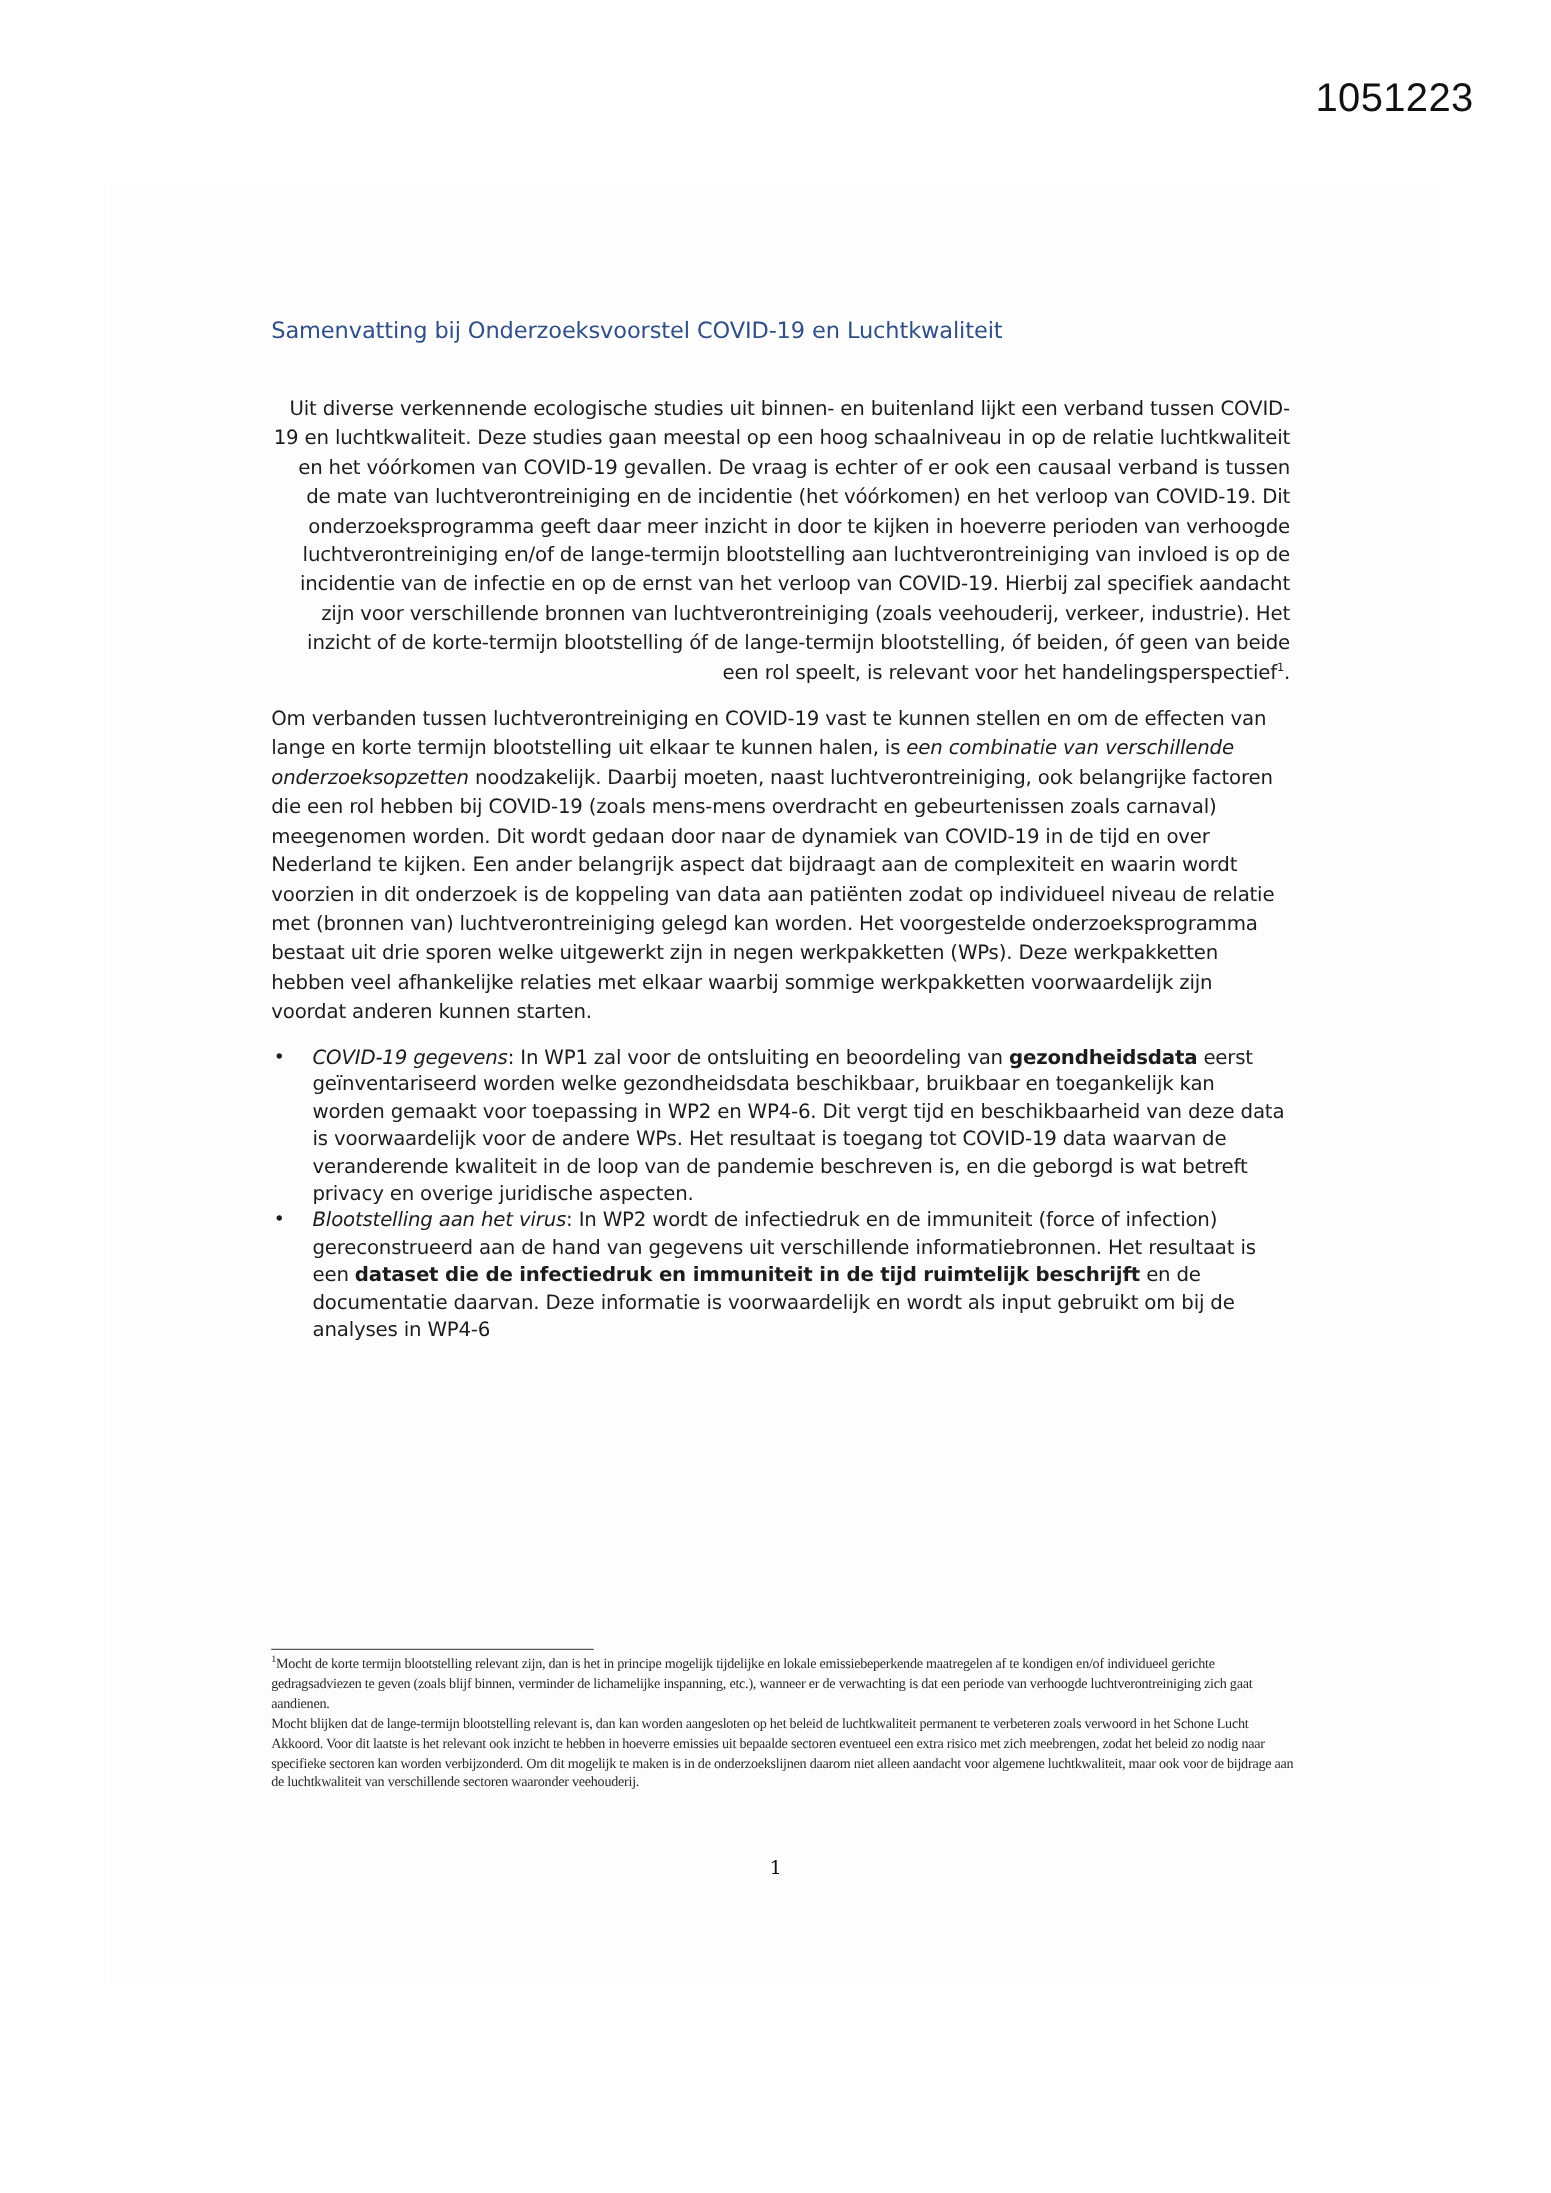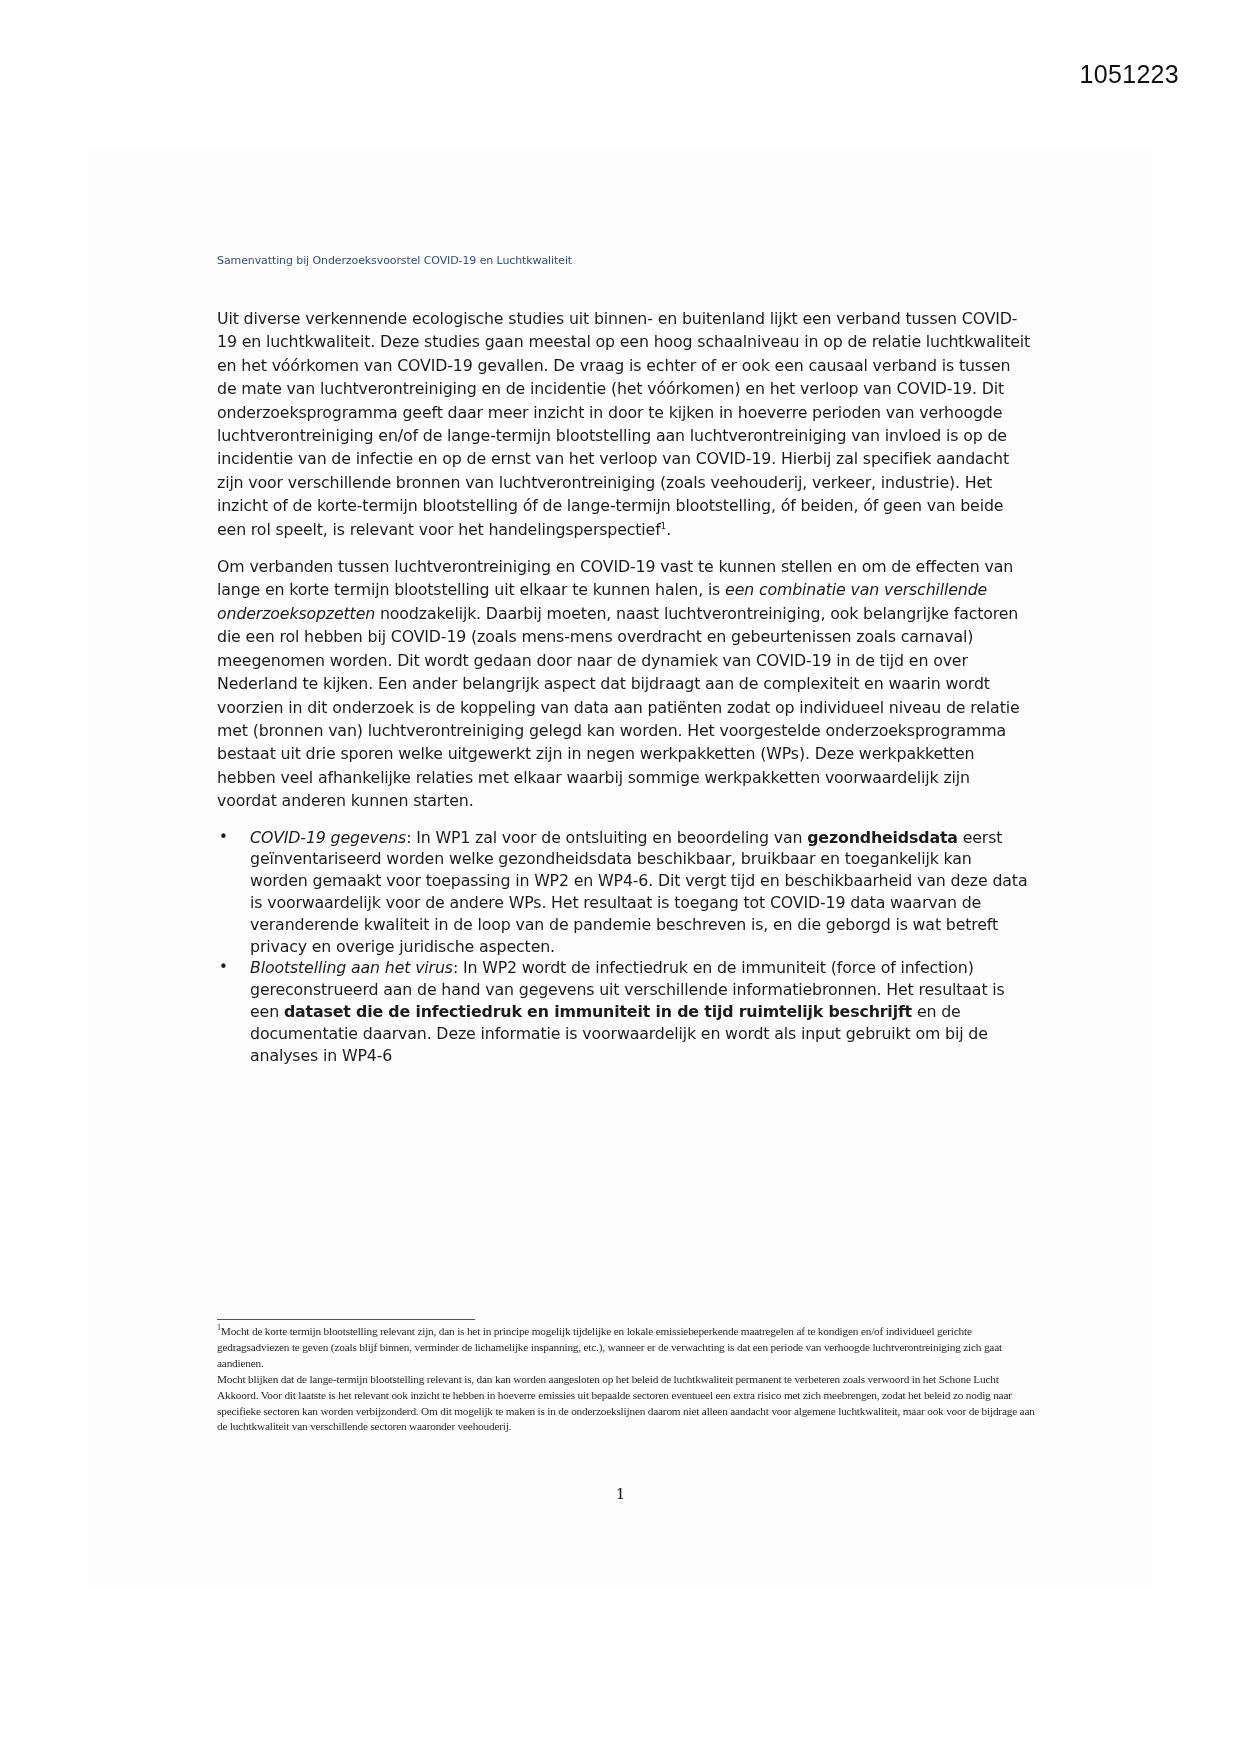--- a/index.html
+++ b/index.html
@@ -13,54 +13,54 @@
       position: relative;
       overflow: hidden;
       font-family: "DejaVu Sans", sans-serif;
       color: #1a1a1a;
     }
     .doc-id {
       position: absolute;
       top: 60px;
       right: 62px;
       font-family: "Liberation Sans", sans-serif;
-      font-size: 25px;
+      font-size: 32px;
       color: #111;
       letter-spacing: 0.3px;
     }
     .scan-area {
       position: absolute;
       left: 88px;
       top: 148px;
       width: 1065px;
       height: 1440px;
       background: #fdfdfd;
     }
     .content {
       position: absolute;
       left: 217px;
       top: 254px;
       width: 815px;
     }
     .heading {
       font-family: "DejaVu Sans", sans-serif;
-      font-size: 11px;
+      font-size: 18px;
       color: #2f4f86;
       margin: 0 0 40px 0;
       font-weight: normal;
       letter-spacing: -0.1px;
     }
     .para {
       font-size: 15.8px;
       line-height: 23.4px;
       margin: 0 0 14px 0;
       letter-spacing: -0.15px;
       color: #1c1c1c;
     }
-    .para.p1 { margin-bottom: 14px; }
+    .para.p1 { margin-bottom: 14px; text-align: right; }
     .para.p3 { margin-bottom: 24px; }
     .bullets {
       list-style: none;
       margin: 0;
       padding: 0;
     }
     .bullet {
       position: relative;
       padding-left: 33px;
       font-size: 15.8px;

